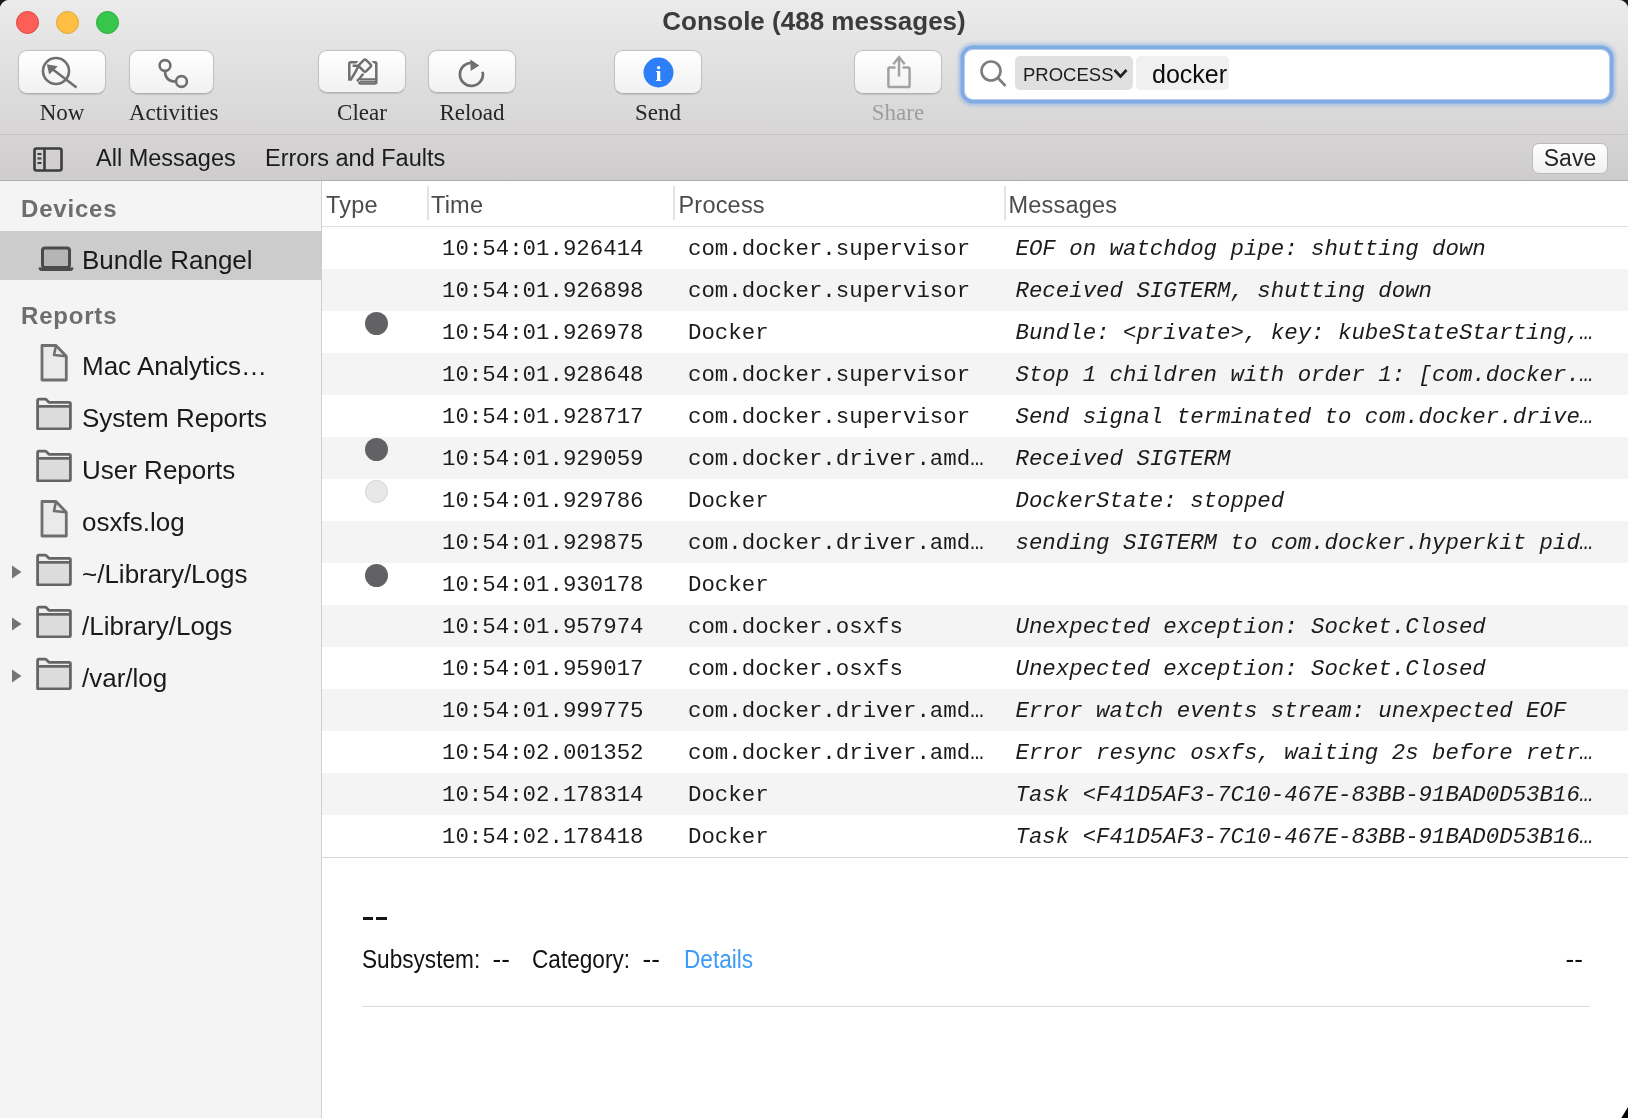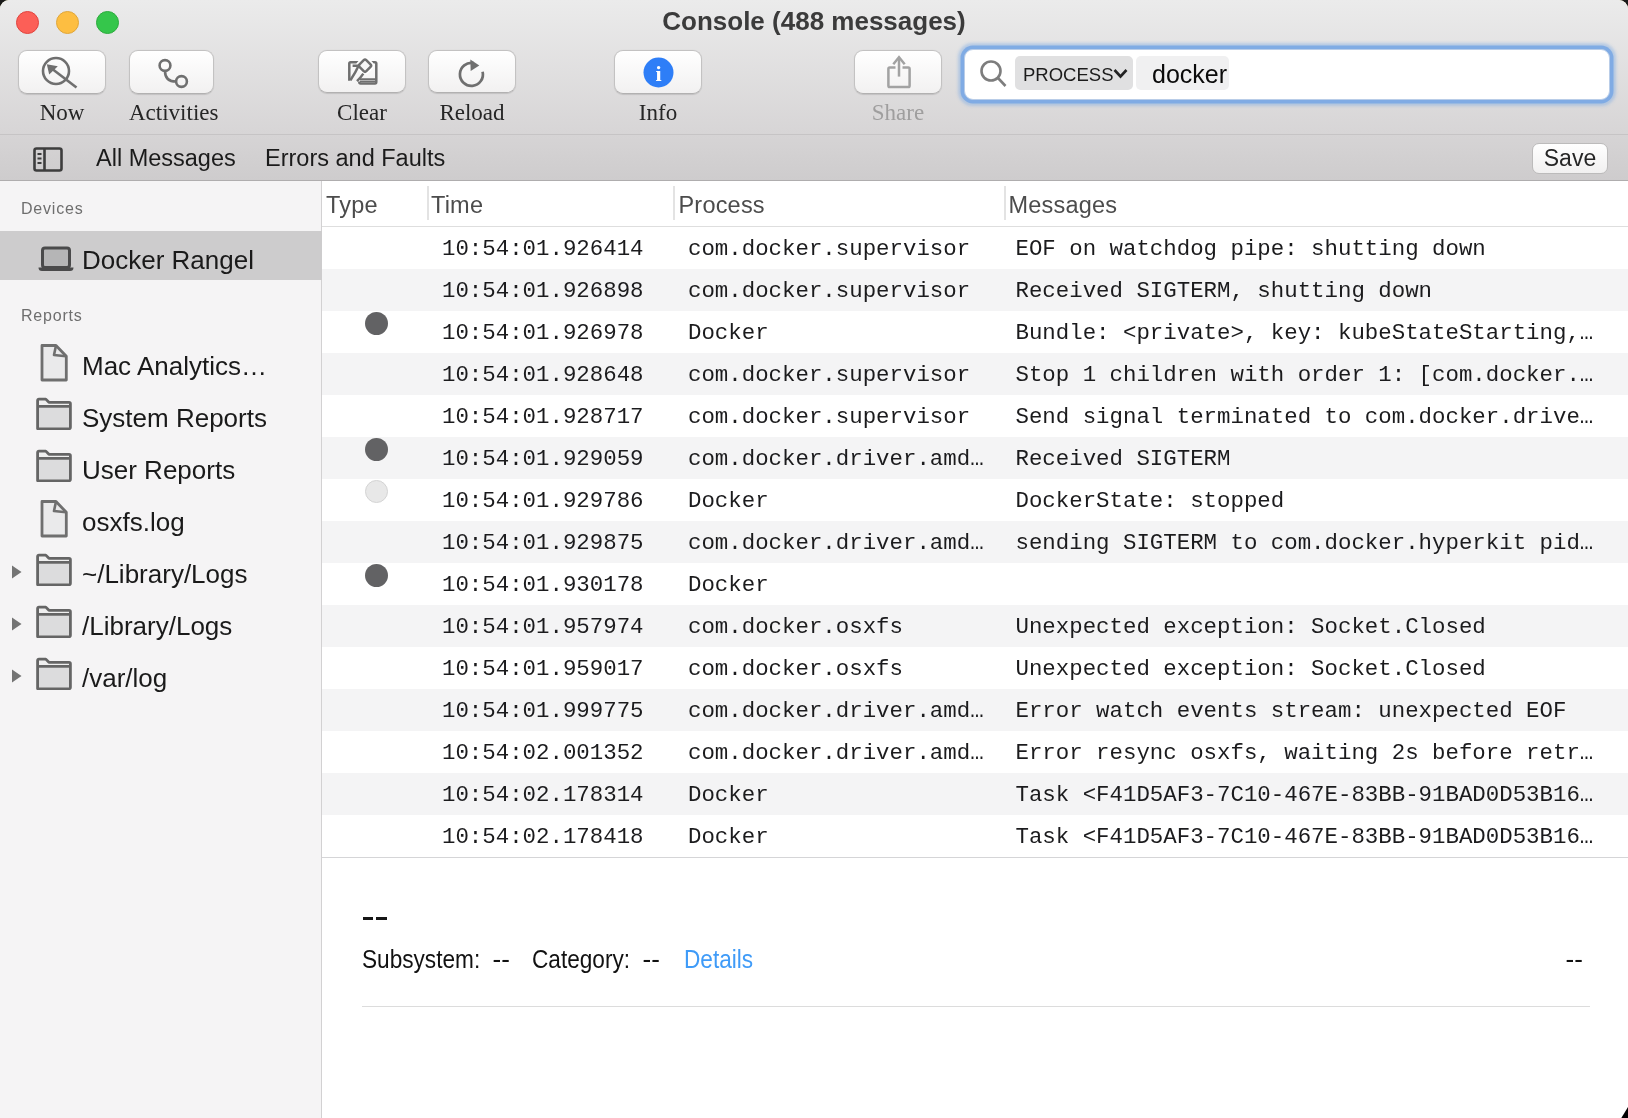--- a/index.html
+++ b/index.html
@@ -14,36 +14,36 @@
 .tlabel { position:absolute; top:100px; font-size:23px; color:#262626; text-align:center;font-family:Liberation Serif, serif; }
 .search { position:absolute; left:964px; top:49px; width:646px; height:51px; background:#fff; border:1.5px solid #b9cde8; border-radius:9px; box-shadow:0 0 0 3.5px rgba(125,170,228,0.95), 0 0 3px 5.5px rgba(125,170,228,0.45); }
 .ptoken { position:absolute; left:50px; top:6px; width:118px; height:34px; background:#e0e0e1; border-radius:5px; font-size:18.5px; color:#1c1c1c; line-height:37px; }
 .ptoken em { font-style:normal; position:absolute; left:8px; }
 .ptoken svg { position:absolute; left:98px; top:12px; }
 .dtoken { position:absolute; left:171px; top:6px; width:93px; height:34px; background:#f0f0f1; border-radius:5px; font-size:25px; color:#0b0b0b; line-height:36px; padding-left:16px; }
 .tabbar { position:absolute; left:0; top:134px; width:1628px; height:47px; background:linear-gradient(#d6d4d5,#cecccd); border-top:1px solid #c6c4c5; border-bottom:1.5px solid #afadae; }
 .tab { position:absolute; top:10px; font-size:23.5px; color:#1b1b1b; }
 .save { position:absolute; left:1532px; top:8px; width:76px; height:31px; background:linear-gradient(#ffffff,#f1f0f0); border:1px solid #bcbbbb; border-radius:7px; font-size:23px; color:#262626; text-align:center; line-height:29px; }
 .sidebar { position:absolute; left:0; top:181px; width:322px; height:937px; background:#f5f4f5; border-right:1.5px solid #d2d1d2; }
-.shead { position:absolute; left:21px; font-size:16px; line-height:20px; font-weight:normal; letter-spacing:0.8px; color:#6e6e6e; }
+.shead { position:absolute; left:21px; font-size:24px; line-height:20px; font-weight:bold; letter-spacing:0.8px; color:#6e6e6e; }
 .ssel { position:absolute; left:0; top:50px; width:322px; height:49px; background:#cdcccd; }
 .sitem { position:absolute; left:0; width:322px; height:52px; }
 .slabel { position:absolute; left:82px; top:calc(50% + 1.5px); transform:translateY(-50%); font-size:26px; color:#1a1a1a; white-space:nowrap; }
 .ic { position:absolute; left:34px; top:calc(50% - 2.5px); transform:translateY(-50%); }
 .tri { position:absolute; left:10px; top:50%; transform:translateY(-50%); }
 .content { position:absolute; left:322px; top:181px; width:1306px; height:937px; background:#fff; }
 .thead { position:absolute; left:0; top:0; width:1306px; height:45.5px; background:#fff; border-bottom:1px solid #dedede; }
 .th { position:absolute; top:2.5px; line-height:42px; font-size:23.5px; letter-spacing:0.2px; color:#4c4c4c; }
 .vsep { position:absolute; top:5px; height:34px; width:1.5px; background:#e3e3e3; }
 .row { position:absolute; left:0; width:1306px; height:42px; font-family:"Liberation Mono",monospace; font-size:22.4px; color:#1b1b1d; line-height:42px; white-space:pre; }
 .row.even { background:#f4f4f5; }
 .row span { top:1px; }
 .row span.ct { position:absolute; left:120px; }
 .row span.cp { position:absolute; left:366px; }
-.row span.cm { position:absolute; left:693.5px; }
+.row span.cm { position:absolute; left:693.5px;font-style:italic; }
 .circ { position:absolute; left:42.5px; top:9.5px; width:23px; height:23px; border-radius:50%; }
 .circ.dark { background:#626264; }
 .circ.light { background:#e8e8e8; border:1px solid #d4d4d4; }
 .tbottom { position:absolute; left:0; top:676.3px; width:1306px; border-top:1.5px solid #d5d5d7; height:0; }
 .dash { position:absolute; left:40.5px; top:735.5px; display:flex; gap:1.9px; } .dash i { display:inline-block; width:10.2px; height:3.7px; background:#161616; margin-right:1.9px; }
 .brow { position:absolute; left:0; top:763px; width:1306px; height:32px; font-size:26px; color:#111; }
 .brow span { position:absolute; white-space:nowrap; }
 .brow span.lbl { transform:scaleX(0.87); transform-origin:0 50%; }
 .details { color:#3f9bf8; }
 .bline { position:absolute; left:40px; top:824.5px; width:1228px; border-top:1.5px solid #dcdcdc; }
@@ -90,21 +90,21 @@
           <path d="M41.3 8.6 L50.3 14.6 L41.7 19.9 Z" fill="#6f6f6f"></path>
         </svg>
     </div>
     <div class="tlabel" style="left:428px;width:88px">Reload</div>
     <div class="tbtn" style="left:614px;top:50px;width:88px;height:44px">
       <svg width="88" height="44" viewBox="0 0 88 44">
           <circle cx="43.5" cy="21.5" r="15" fill="#2e7ef7"></circle>
           <text x="43.5" y="29.5" text-anchor="middle" font-family="Liberation Serif" font-size="22" font-weight="bold" fill="#fff">i</text>
         </svg>
     </div>
-    <div class="tlabel" style="left:614px;width:88px">Info</div>
+    <div class="tlabel" style="left:614px;width:88px">Send</div>
     <div class="tbtn" style="left:854px;top:50px;width:88px;height:44px">
       <svg width="88" height="44" viewBox="0 0 88 44">
           <g stroke="#a2a2a2" stroke-width="2.5" fill="none">
             <path d="M40.5 16.6 h-5.8 q-1.3 0-1.3 1.3 v16.8 q0 1.3 1.3 1.3 h18.6 q1.3 0 1.3-1.3 v-16.8 q0-1.3-1.3-1.3 h-5.8"></path>
             <path d="M44 25.6 v-18.4"></path>
             <path d="M38.3 13.2 L44 6.3 L49.7 13.2"></path>
           </g>
         </svg>
     </div>
     <div class="tlabel" style="left:854px;width:88px;color:#9f9e9e">Share</div>
@@ -133,21 +133,21 @@
     <div class="save">Save</div>
   </div>
   <div class="sidebar">
     <div class="shead" style="top:17.5px">Devices</div>
     <div class="ssel"></div>
     <div class="sitem" style="top:51px">
       <svg class="ic" style="top:calc(50% + 2.5px)" width="44" height="36" viewBox="0 0 44 36">
           <rect x="8.5" y="5" width="27" height="19.5" rx="2.5" fill="#b5b5b6" stroke="#4a4a4b" stroke-width="3"></rect>
           <path d="M4.5 24.5 h35 q0 3.5 -3.5 3.5 h-28 q-3.5 0 -3.5-3.5 z" fill="#4a4a4b"></path>
         </svg>
-      <span class="slabel">Docker Rangel</span>
+      <span class="slabel">Bundle Rangel</span>
     </div>
     <div class="shead" style="top:124.5px">Reports</div>
     <div class="sitem" style="top:157px">
         <svg class="ic" style="left:40px" width="28" height="40" viewBox="0 0 28 40">
           <path d="M2 3.5 H16 L26.3 14.3 V38 H2 Z" fill="#eaeaeb" stroke="#6f6f6f" stroke-width="2.8" stroke-linejoin="round"></path>
           <path d="M16 3.5 L14 13 L26 14.3" fill="none" stroke="#6f6f6f" stroke-width="2.6" stroke-linejoin="round"></path>
         </svg>
         <span class="slabel">Mac Analytics…</span>
       </div>
 <div class="sitem" style="top:261px">

